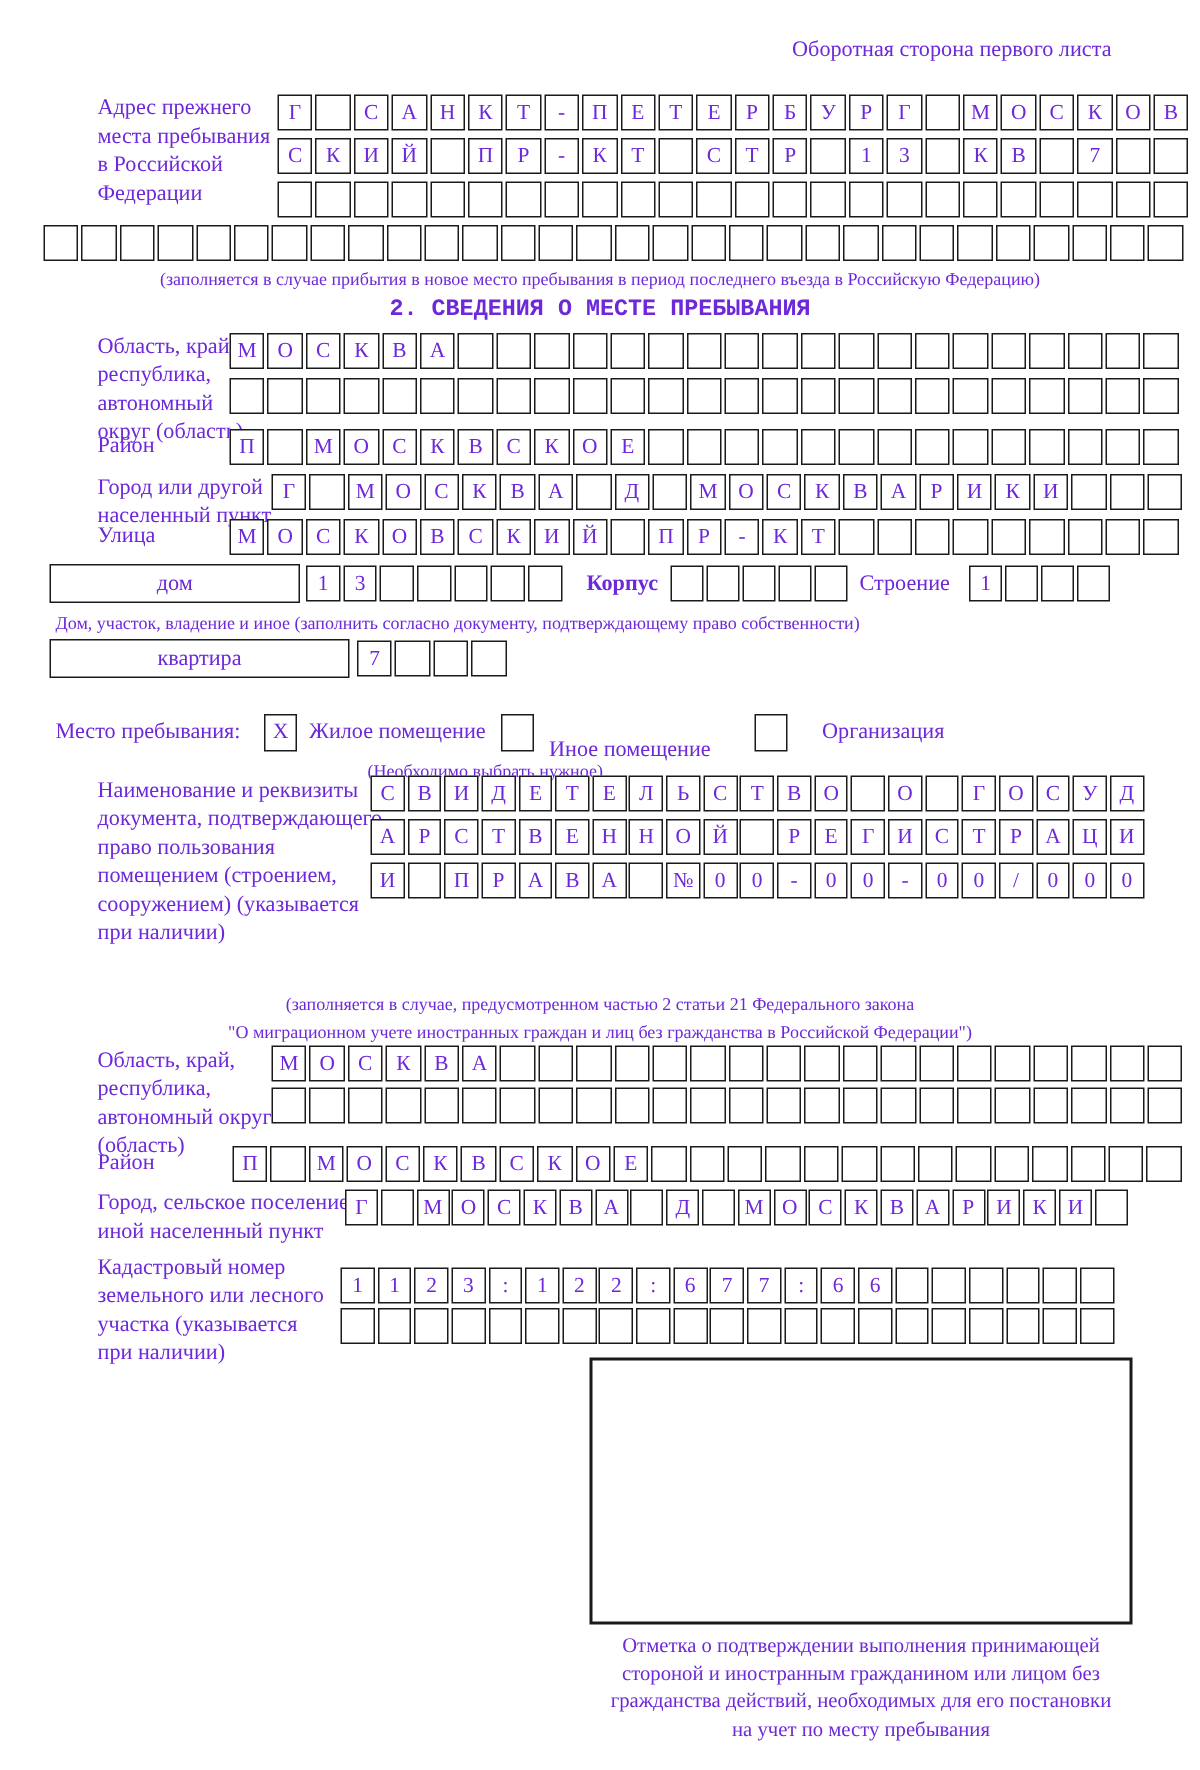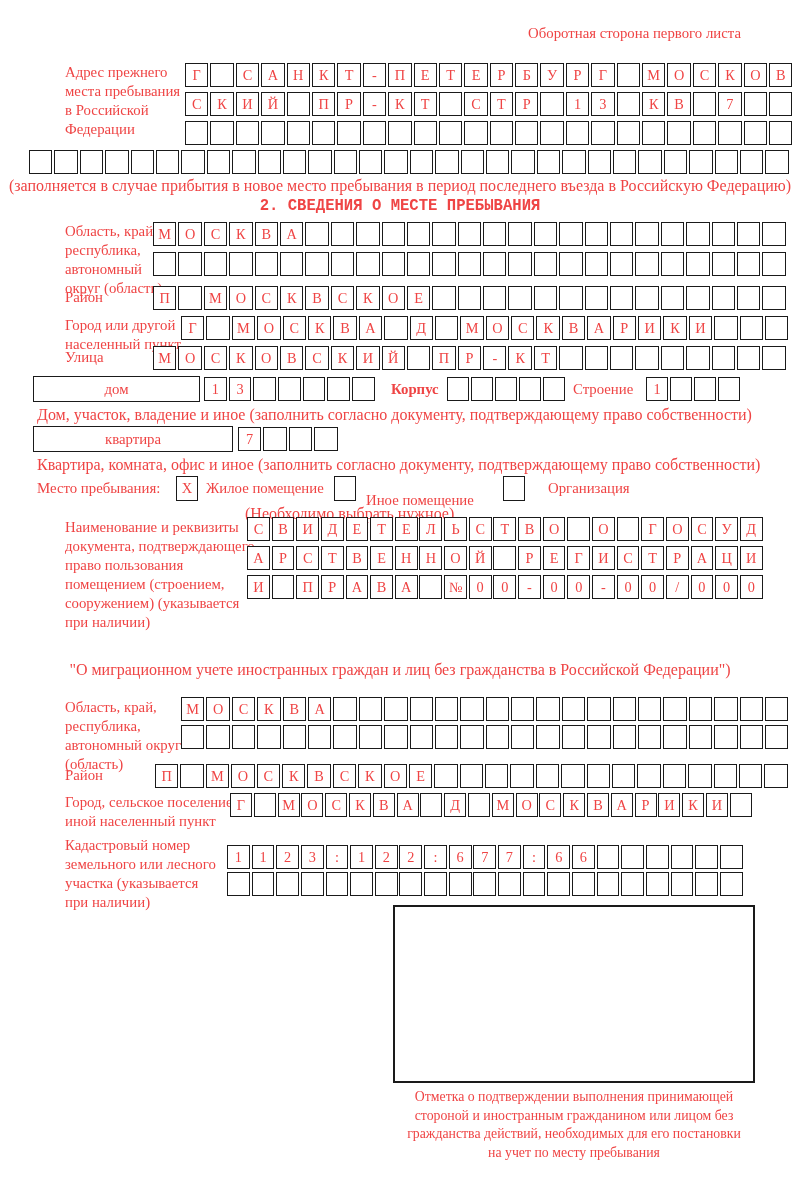--- a/index.html
+++ b/index.html
@@ -1,20 +1,20 @@
 <!DOCTYPE html>
 <html><head>
 <meta charset="utf-8">
 <style>
   html,body{margin:0;padding:0;background:#fff;}
   .page{position:relative;width:796px;height:1180px;background:#ffffff;overflow:hidden;
-        font-family:"Liberation Serif","DejaVu Serif",serif;color:#ef4444;}
+        font-family:"Liberation Serif","DejaVu Serif",serif;color:#6d28d9;}
   .abs{position:absolute;}
   .label{font-size:14.8px;line-height:19px;}
-  .note{font-size:16px;line-height:18px;}
+  .note{font-size:12px;line-height:18px;}
   .title{font-weight:bold;font-size:15.6px;}
   .center{text-align:center;}
   .right{text-align:right;}
   .cellrow{display:flex;}
   .cell{box-sizing:border-box;flex:0 0 auto;width:23.4px;height:24px;border:1.7px solid #1a1a1a;
         margin-right:2px;display:flex;align-items:center;justify-content:center;
         font-size:14.3px;background:#fff;}
   .pitch246 .cell{width:22.8px;margin-right:1.85px;}
   .pitch240 .cell{width:22.2px;margin-right:1.8px;}
   .pitch238 .cell{width:22px;margin-right:1.8px;}
@@ -328,21 +328,20 @@
     </div>
   <div class="abs note" style="top:406px;left:37px;width:740px;">Дом, участок, владение и иное (заполнить согласно документу, подтверждающему право собственности)</div>
 
   <div class="abs fieldbox" style="top:426px;left:33px;width:200px;">квартира</div>
   <div class="abs cellrow" style="top:427px;left:238px;">
       <div class="cell">7</div>
       <div class="cell"></div>
       <div class="cell"></div>
       <div class="cell"></div>
     </div>
-  <div class="abs note" style="top:456px;left:37px;width:740px;">Квартира, комната, офис и иное (заполнить согласно документу, подтверждающему право собственности)</div>
 
   <div class="abs label" style="top:479px;left:37px;">Место пребывания:</div>
   <div class="abs chk" style="top:476px;left:176px;">X</div>
   <div class="abs label" style="top:479px;left:206px;">Жилое помещение</div>
   <div class="abs chk" style="top:476px;left:334px;"></div>
   <div class="abs label" style="top:491px;left:366px;">Иное помещение</div>
   <div class="abs chk" style="top:476px;left:503px;"></div>
   <div class="abs label" style="top:479px;left:548px;">Организация</div>
   <div class="abs note" style="top:505px;left:245px;">(Необходимо выбрать нужное)</div>
 
@@ -418,20 +417,21 @@
       <div class="cell">-</div>
       <div class="cell">0</div>
       <div class="cell">0</div>
       <div class="cell">/</div>
       <div class="cell">0</div>
       <div class="cell">0</div>
       <div class="cell">0</div>
     </div>
 
   <div class="abs note center" style="top:660px;left:0;width:800px;line-height:19px;">
+      <div>(заполняется в случае, предусмотренном частью 2 статьи 21 Федерального закона</div>
       <div>"О миграционном учете иностранных граждан и лиц без гражданства в Российской Федерации")</div>
     </div>
 
   <div class="abs label" style="top:698px;left:65px;">
       <div>Область, край,</div>
       <div>республика,</div>
       <div>автономный округ</div>
       <div>(область)</div>
     </div>
   <div class="abs cellrow" style="top:697px;left:181px;">

